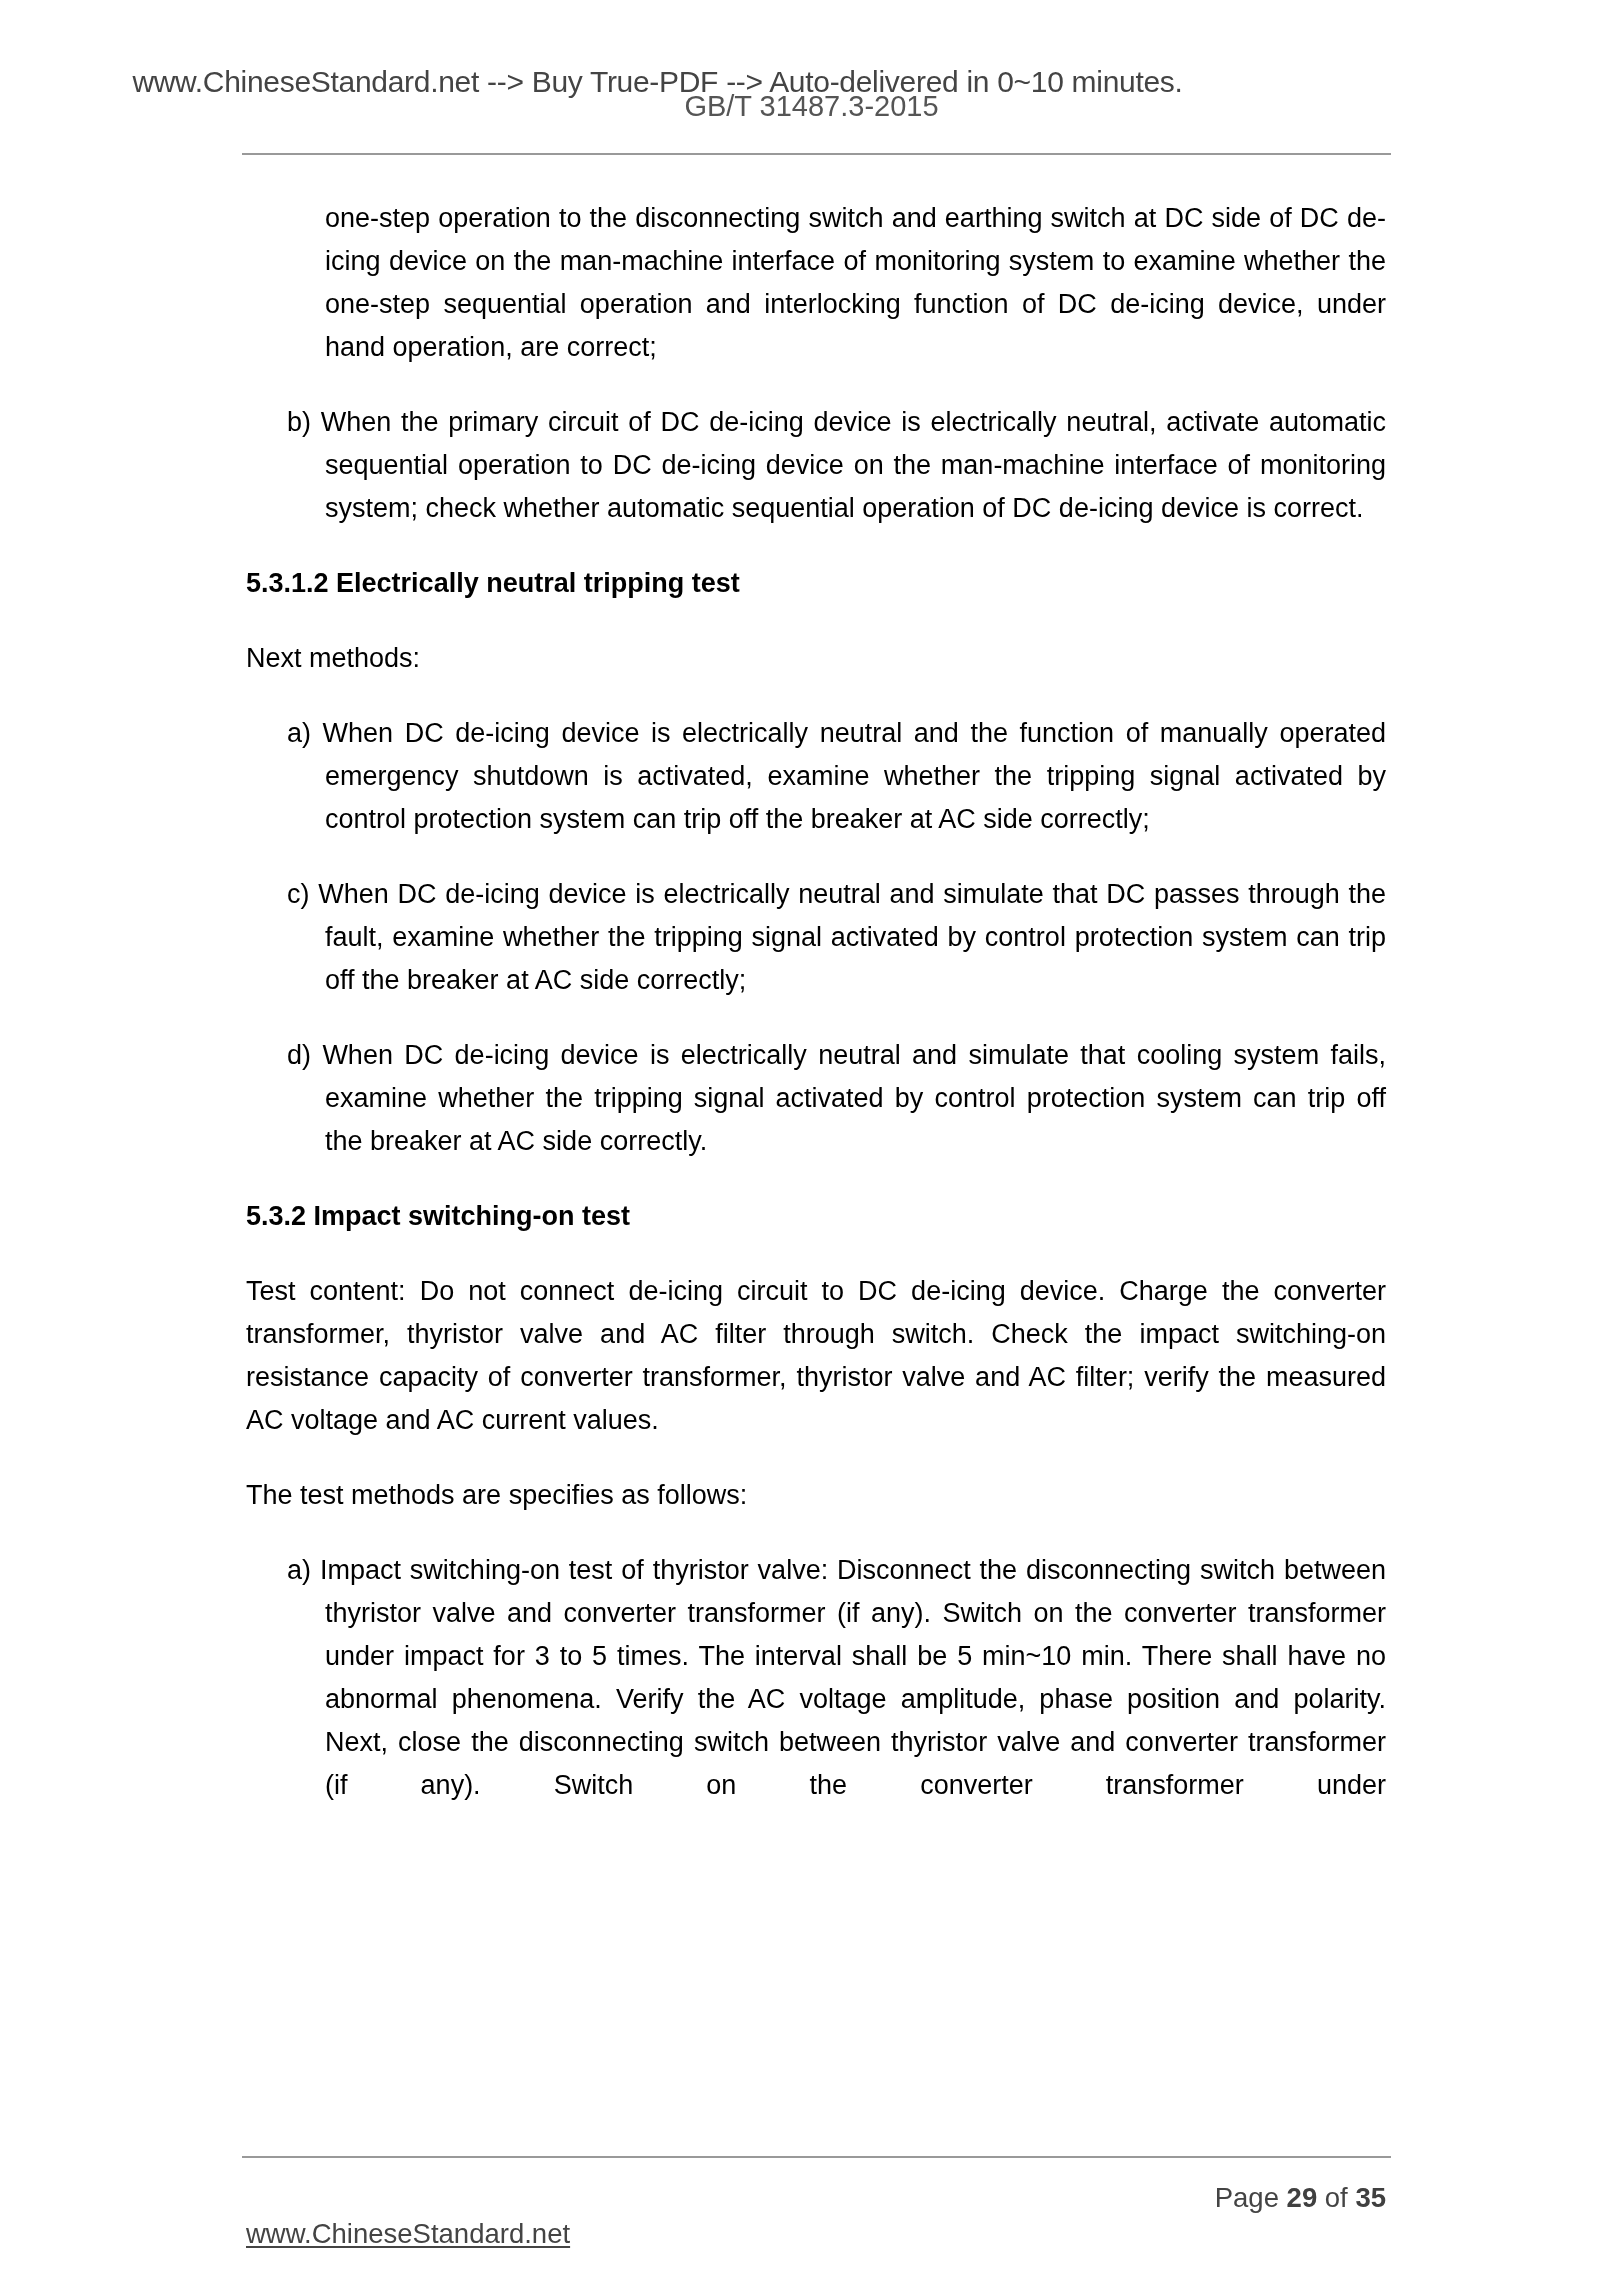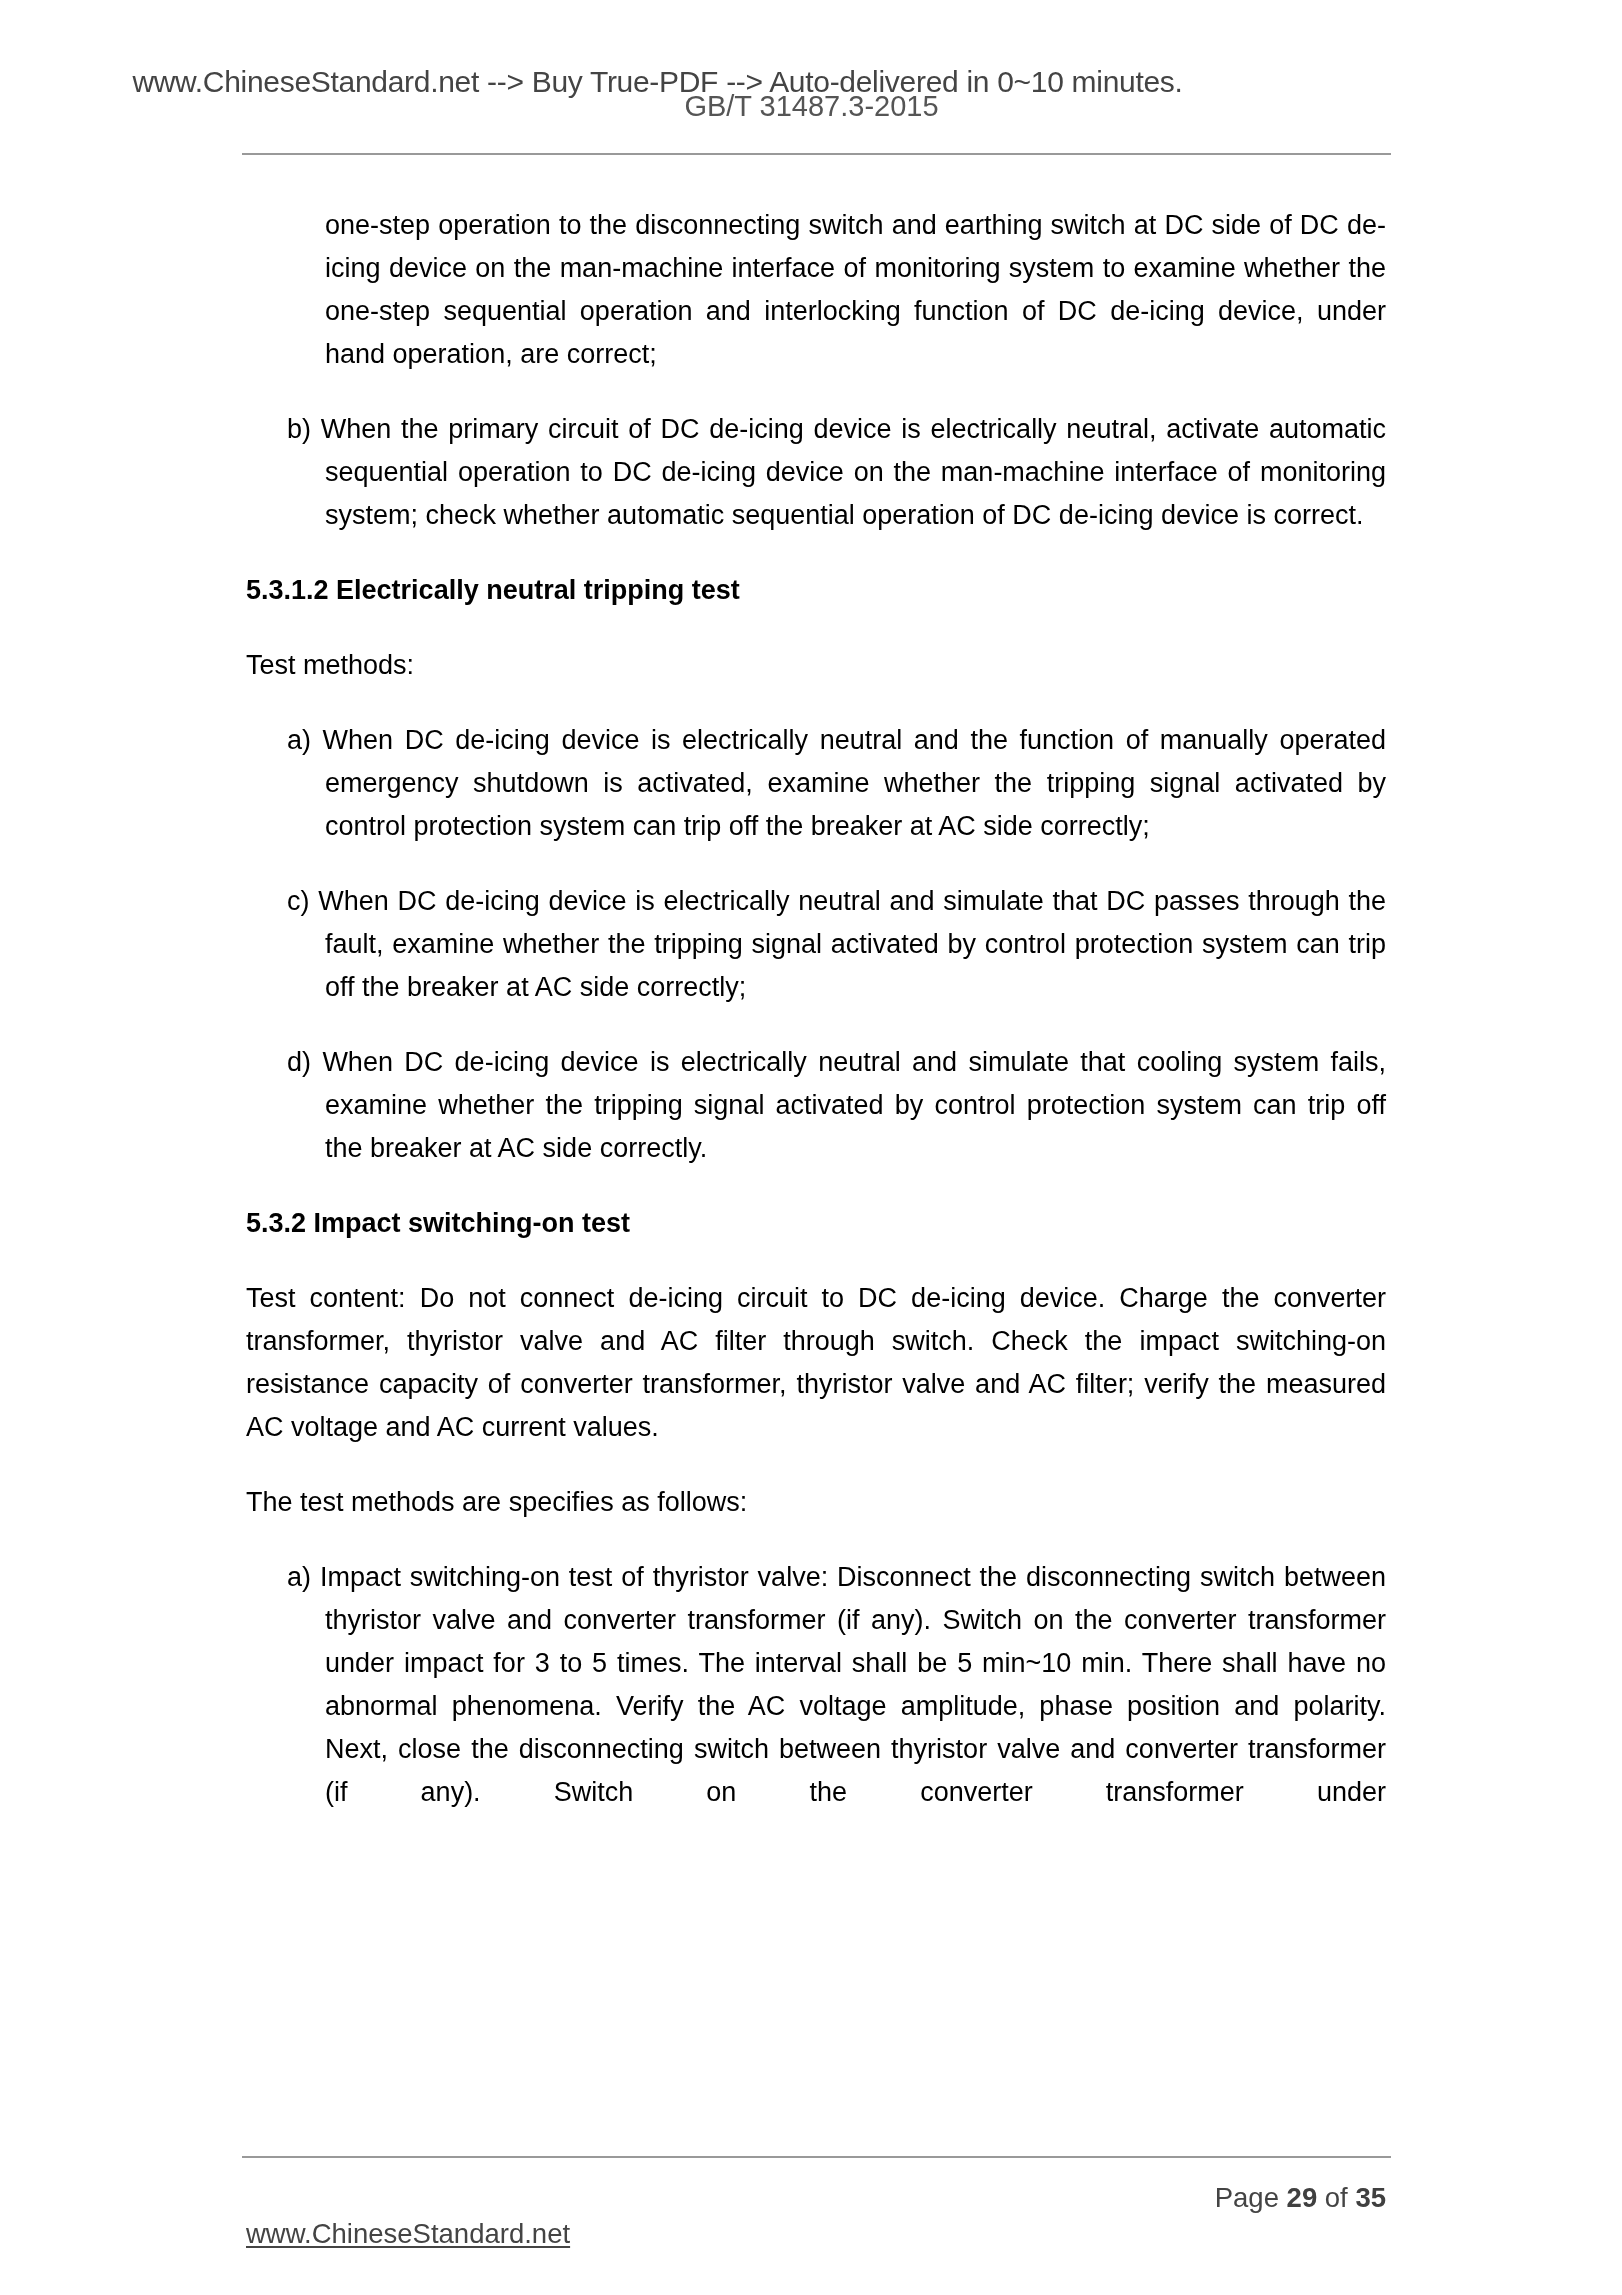--- a/index.html
+++ b/index.html
@@ -22,28 +22,28 @@
   .footer-page { right: 237px; }
   .footer-page b { color: #404040; }
 </style>
 </head>
 <body>
 
 <div class="hdr1">www.ChineseStandard.net --&gt; Buy True-PDF --&gt; Auto-delivered in 0~10 minutes.</div>
 <div class="hdr2">GB/T 31487.3-2015</div>
 <div class="rule" style="top:153px"></div>
 
-<div class="body-text" style="top:204px">
+<div class="body-text" style="top:197px">
 
   <p class="cont">one-step operation to the disconnecting switch and earthing switch at DC side of DC de-icing device on the man-machine interface of monitoring system to examine whether the one-step sequential operation and interlocking function of DC de-icing device, under hand operation, are correct;</p>
 
   <p class="item"><span>b)</span>&nbsp;<span>When the primary circuit of DC de-icing device is electrically neutral, activate automatic sequential operation to DC de-icing device on the man-machine interface of monitoring system; check whether automatic sequential operation of DC de-icing device is correct.</span></p>
 
   <p class="heading">5.3.1.2 Electrically neutral tripping test</p>
-  <p class="para">Test methods:</p>
+  <p class="para">Next methods:</p>
 
   <p class="item"><span>a)</span>&nbsp;<span>When DC de-icing device is electrically neutral and the function of manually operated emergency shutdown is activated, examine whether the tripping signal activated by control protection system can trip off the breaker at AC side correctly;</span></p>
   <p class="item"><span>c)</span>&nbsp;<span>When DC de-icing device is electrically neutral and simulate that DC passes through the fault, examine whether the tripping signal activated by control protection system can trip off the breaker at AC side correctly;</span></p>
   <p class="item"><span>d)</span>&nbsp;<span>When DC de-icing device is electrically neutral and simulate that cooling system fails, examine whether the tripping signal activated by control protection system can trip off the breaker at AC side correctly.</span></p>
 
   <p class="heading">5.3.2 Impact switching-on test</p>
   <p class="para">Test content: Do not connect de-icing circuit to DC de-icing device. Charge the converter transformer, thyristor valve and AC filter through switch. Check the impact switching-on resistance capacity of converter transformer, thyristor valve and AC filter; verify the measured AC voltage and AC current values.</p>
   <p class="para">The test methods are specifies as follows:</p>
 
   <p class="item lastline-justify"><span>a)</span>&nbsp;<span>Impact switching-on test of thyristor valve: Disconnect the disconnecting switch between thyristor valve and converter transformer (if any). Switch on the converter transformer under impact for 3 to 5 times. The interval shall be 5 min~10 min. There shall have no abnormal phenomena. Verify the AC voltage amplitude, phase position and polarity. Next, close the disconnecting switch between thyristor valve and converter transformer (if any). Switch on the converter transformer under</span></p>

